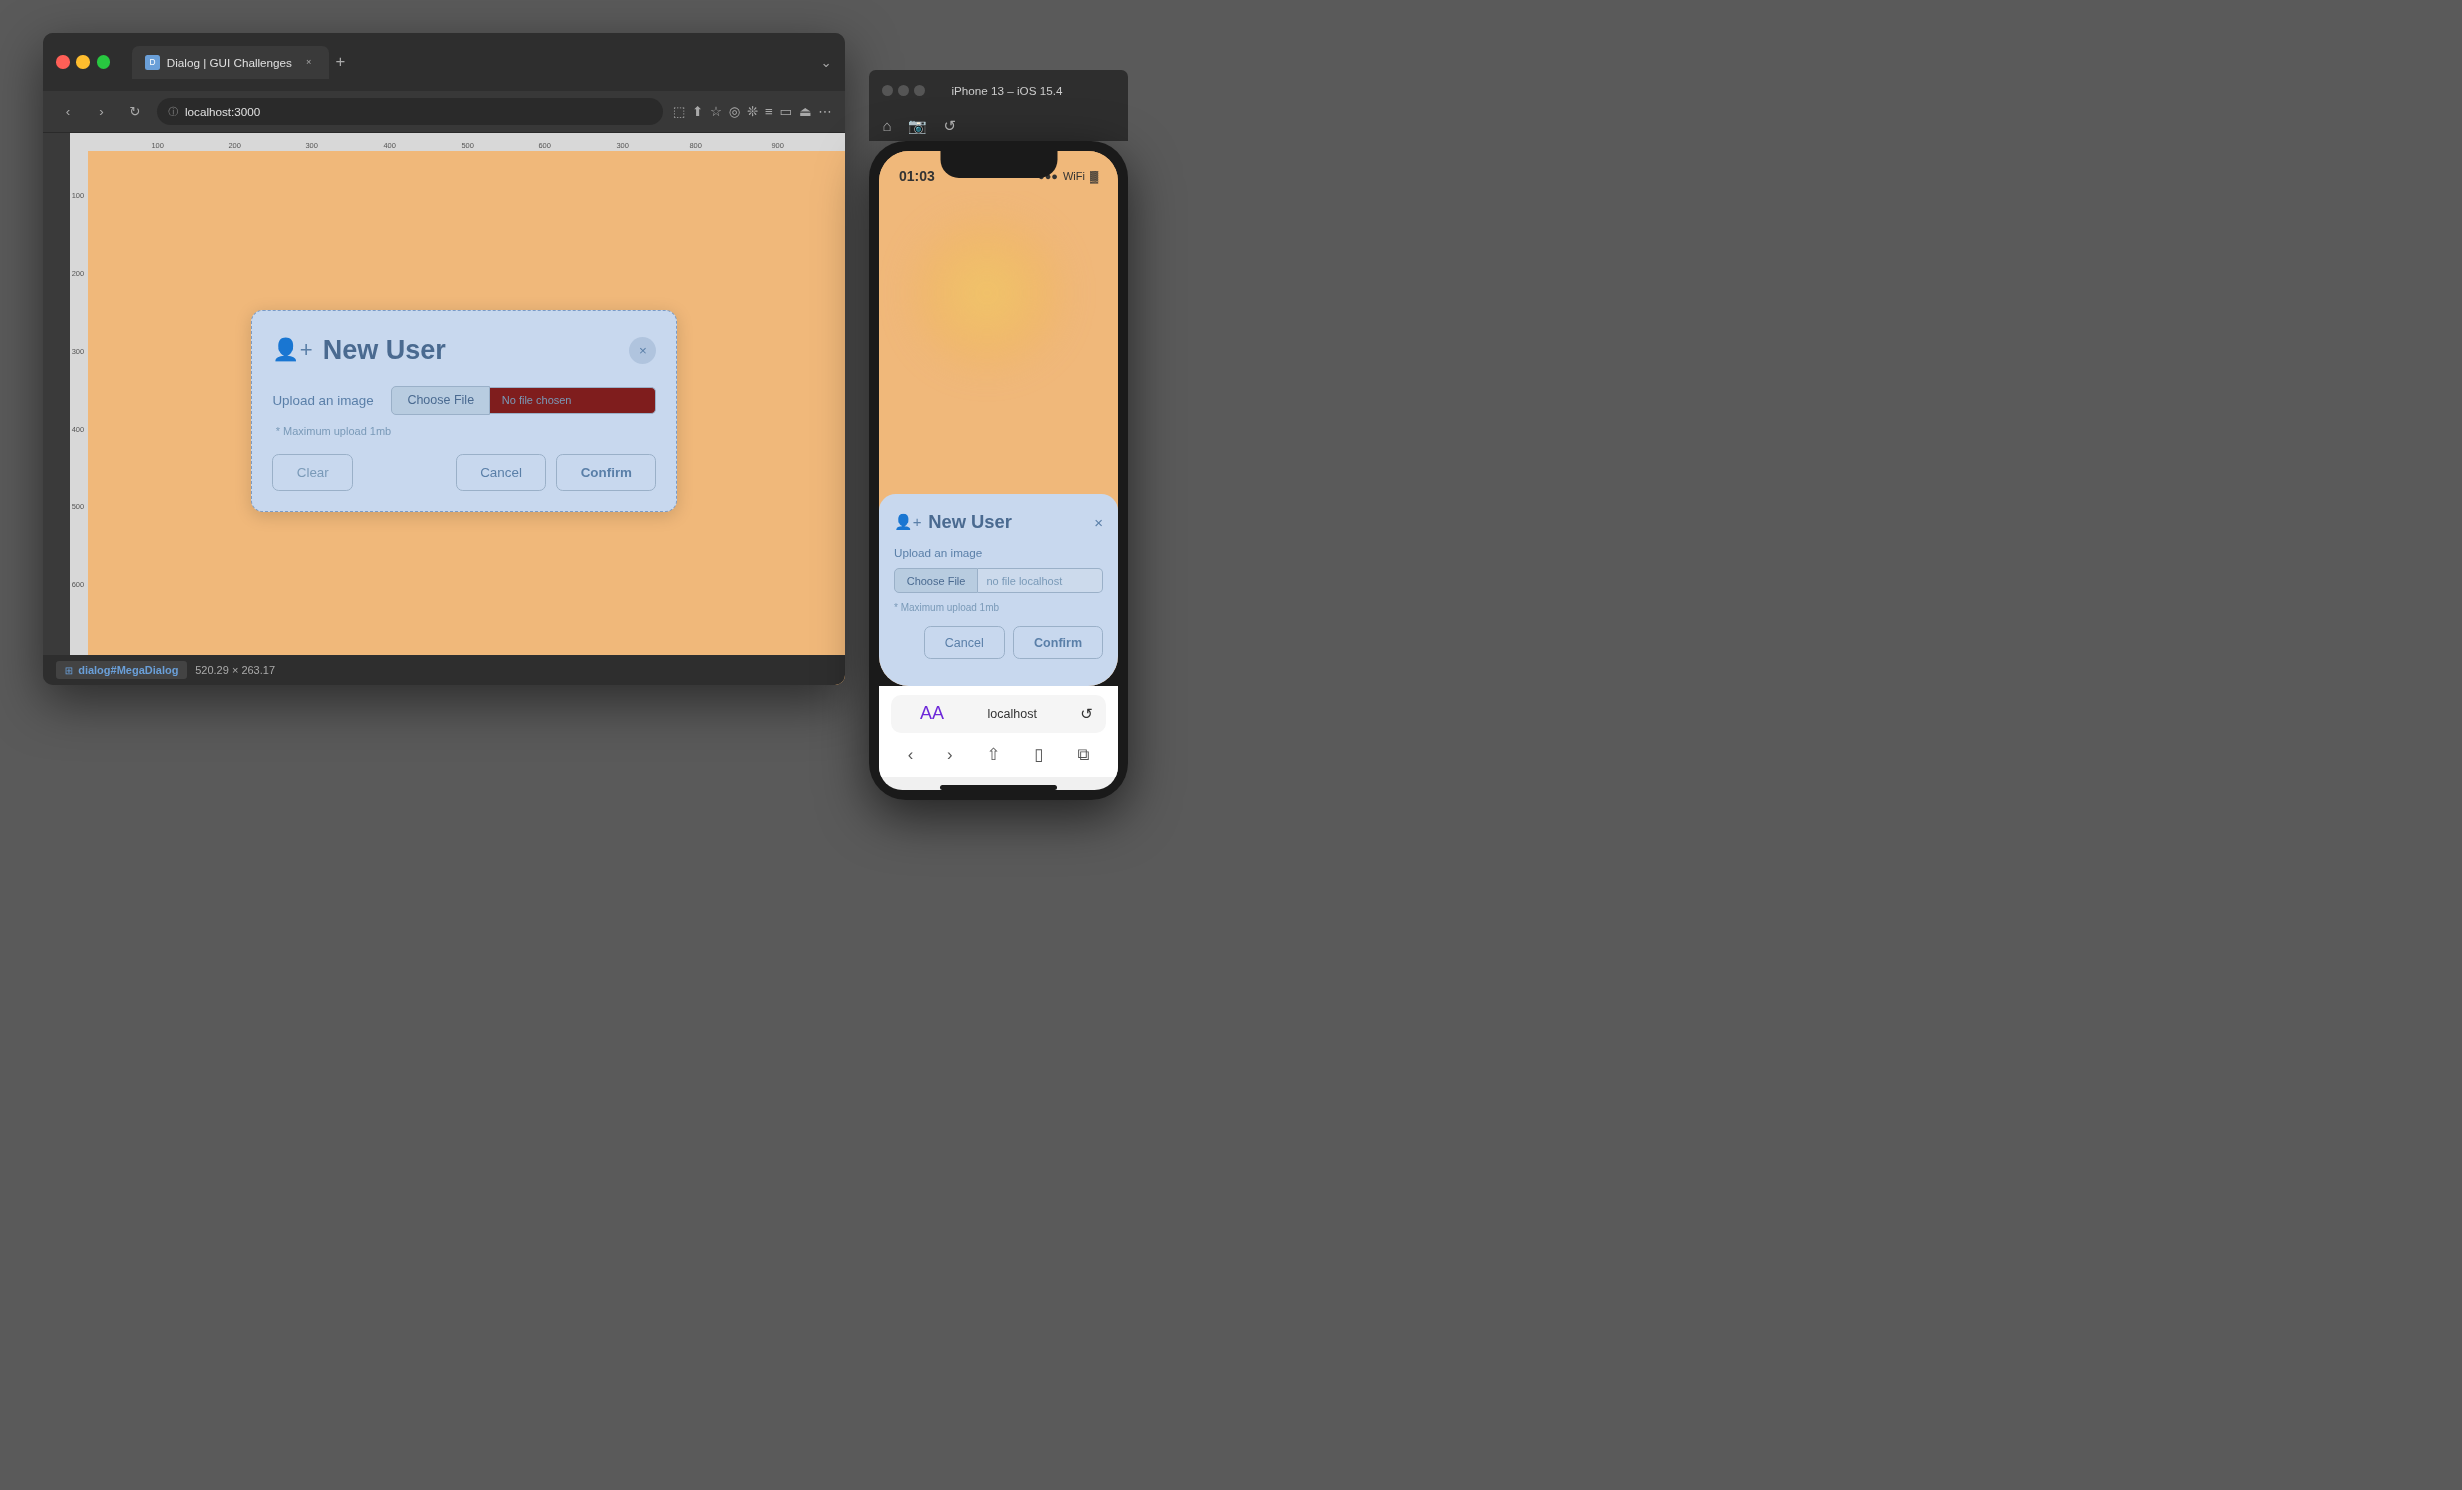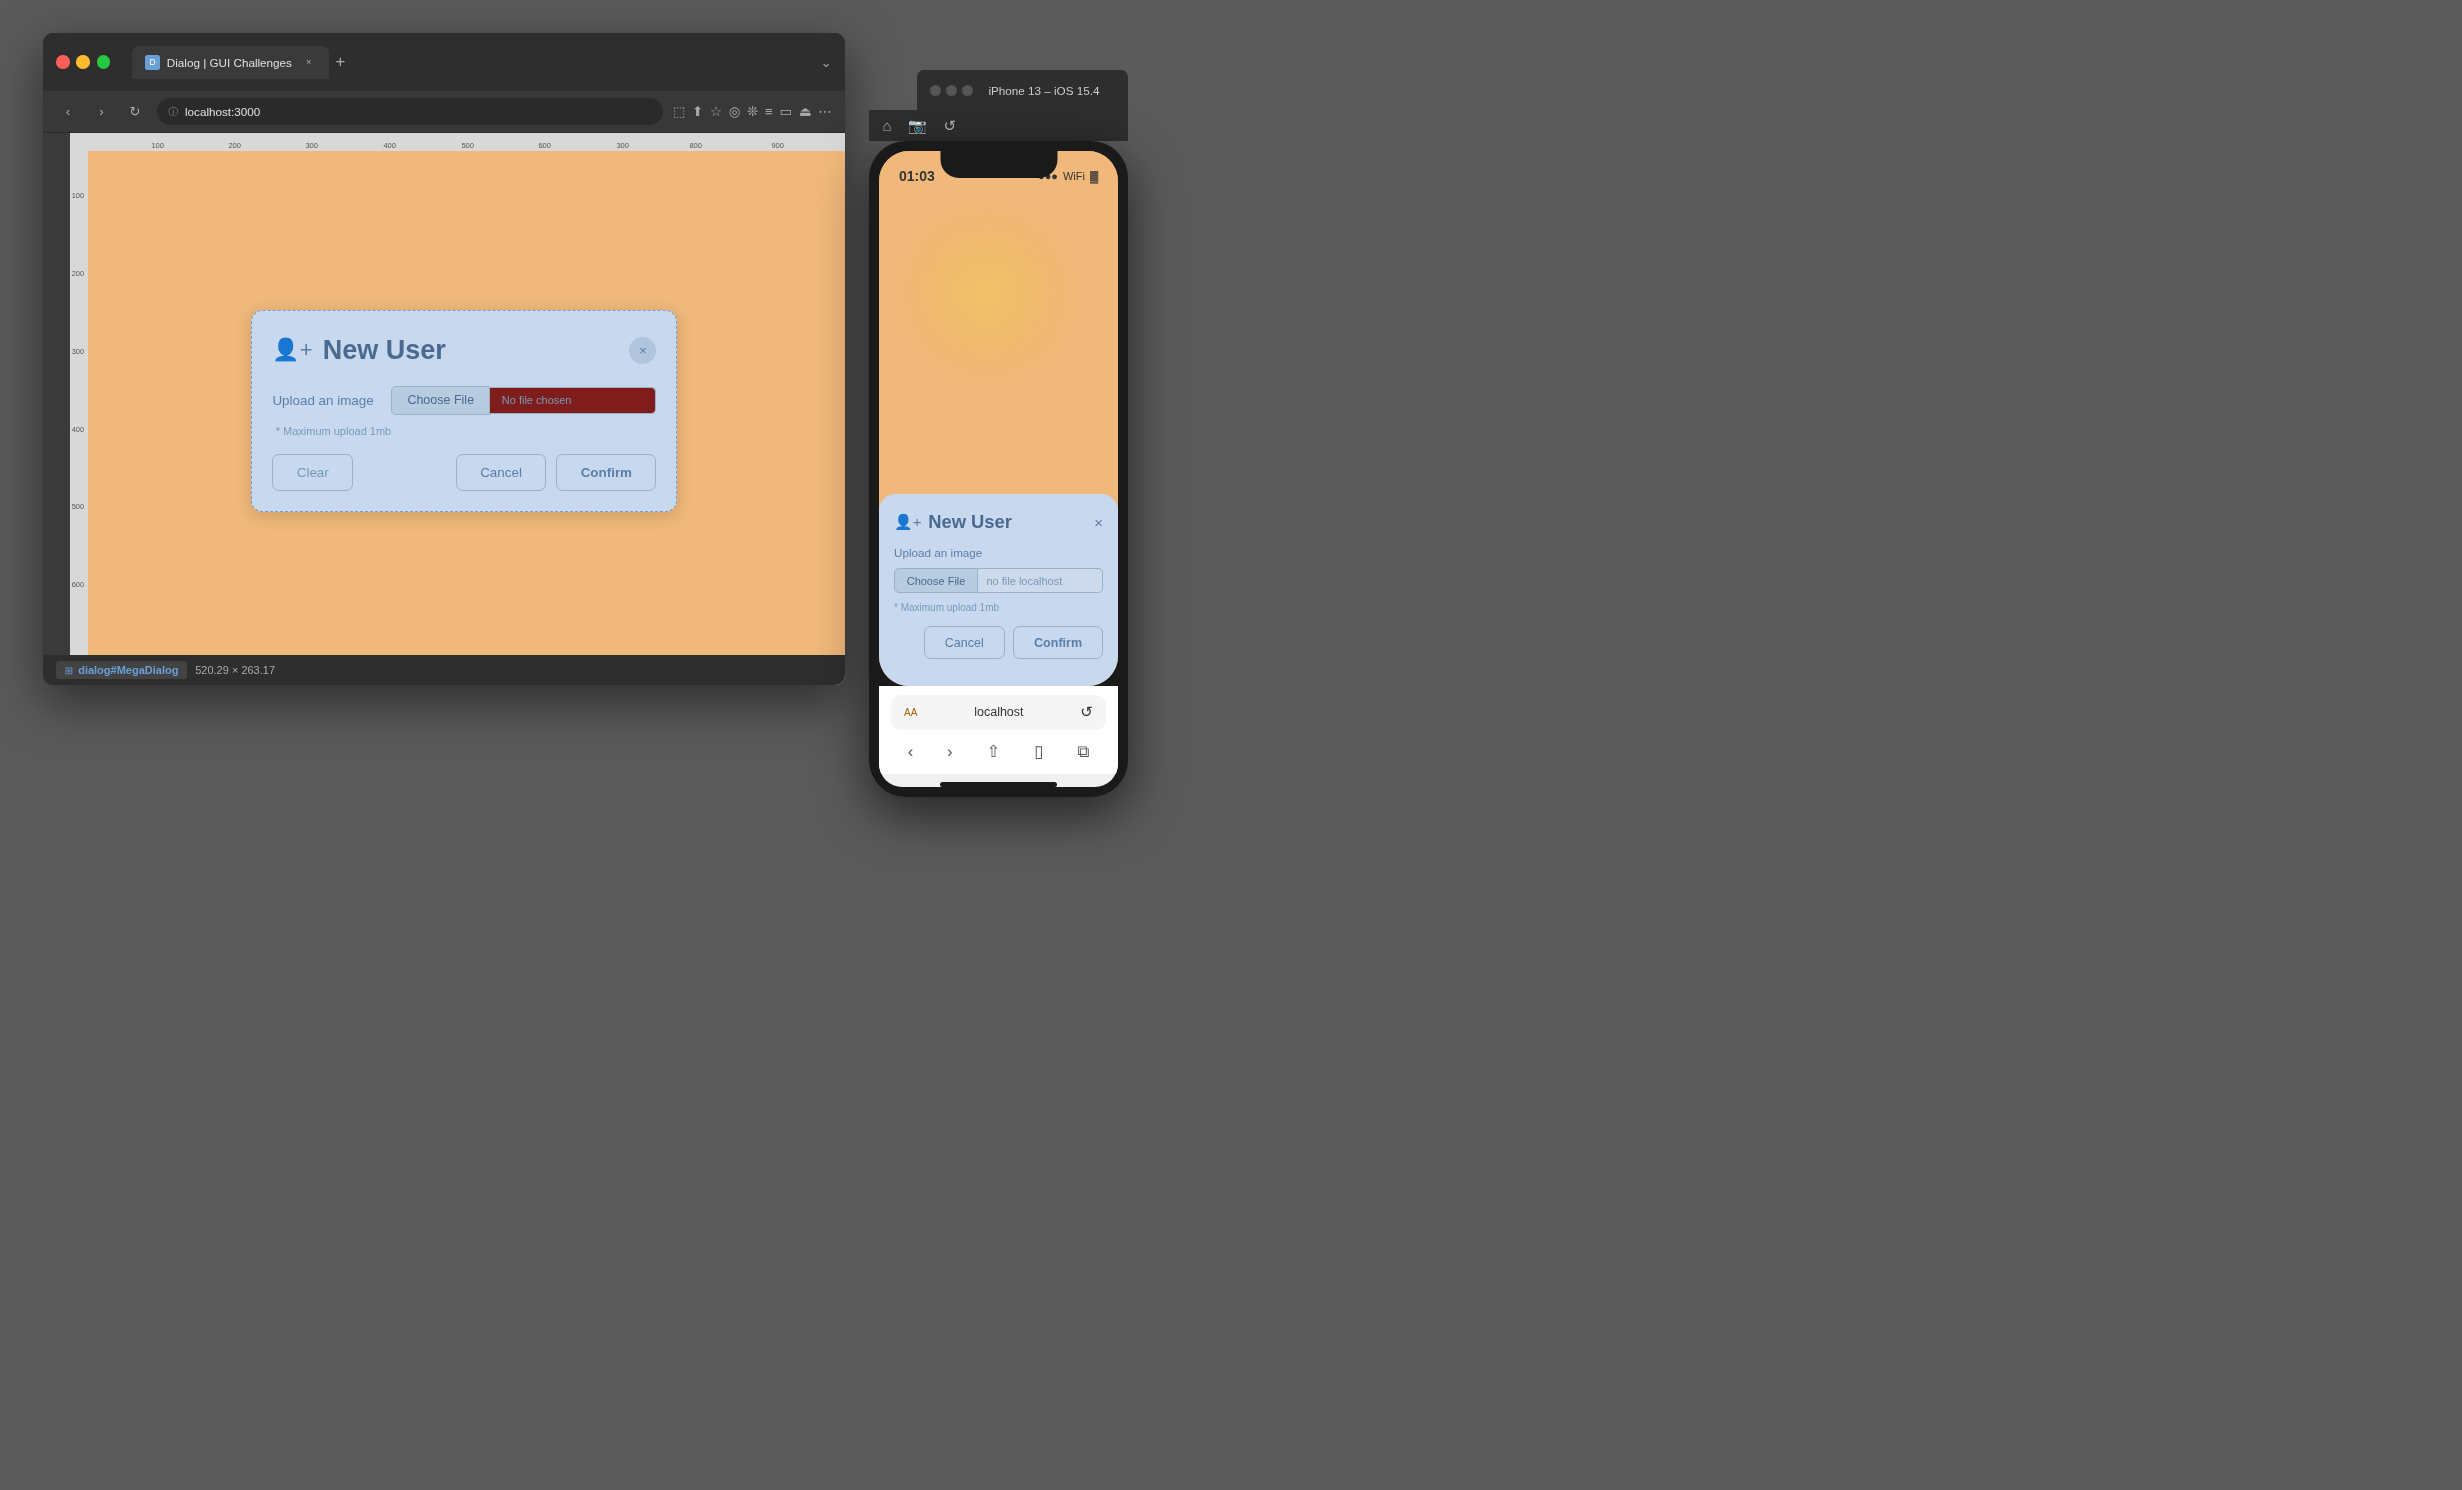--- a/index.html
+++ b/index.html
@@ -372,22 +372,21 @@
       width: 259px;
     }
 
     .iphone-titlebar {
       background: #2e2e2e;
       border-radius: 6.7px 6.7px 0 0;
       height: 40px;
       display: flex;
       align-items: center;
       padding: 0 13.4px;
-      gap: 5px;
-      margin-left: 48px;
+      gap: 16px;
     }
 
     .iphone-traffic {
       display: flex;
       gap: 5px;
     }
 
     .iphone-tl {
       width: 11px;
       height: 11px;
@@ -582,21 +581,21 @@
     .iphone-url-bar {
       display: flex;
       align-items: center;
       justify-content: space-between;
       background: #f5f5f5;
       border-radius: 10px;
       padding: 8.4px 13.4px;
       margin-bottom: 8.4px;
     }
 
-    .iphone-url-aa { font-size: 10px; color: #a16207; }
+    .iphone-url-aa { font-size: 18px; color: #6d28d9; margin-left: 16px; }
     .iphone-url-text { font-size: 12.5px; color: #333; }
     .iphone-url-refresh { font-size: 15px; color: #333; cursor: pointer; }
 
     .iphone-nav-bar {
       display: flex;
       align-items: center;
       justify-content: space-around;
       padding: 3.3px 0;
     }
 

